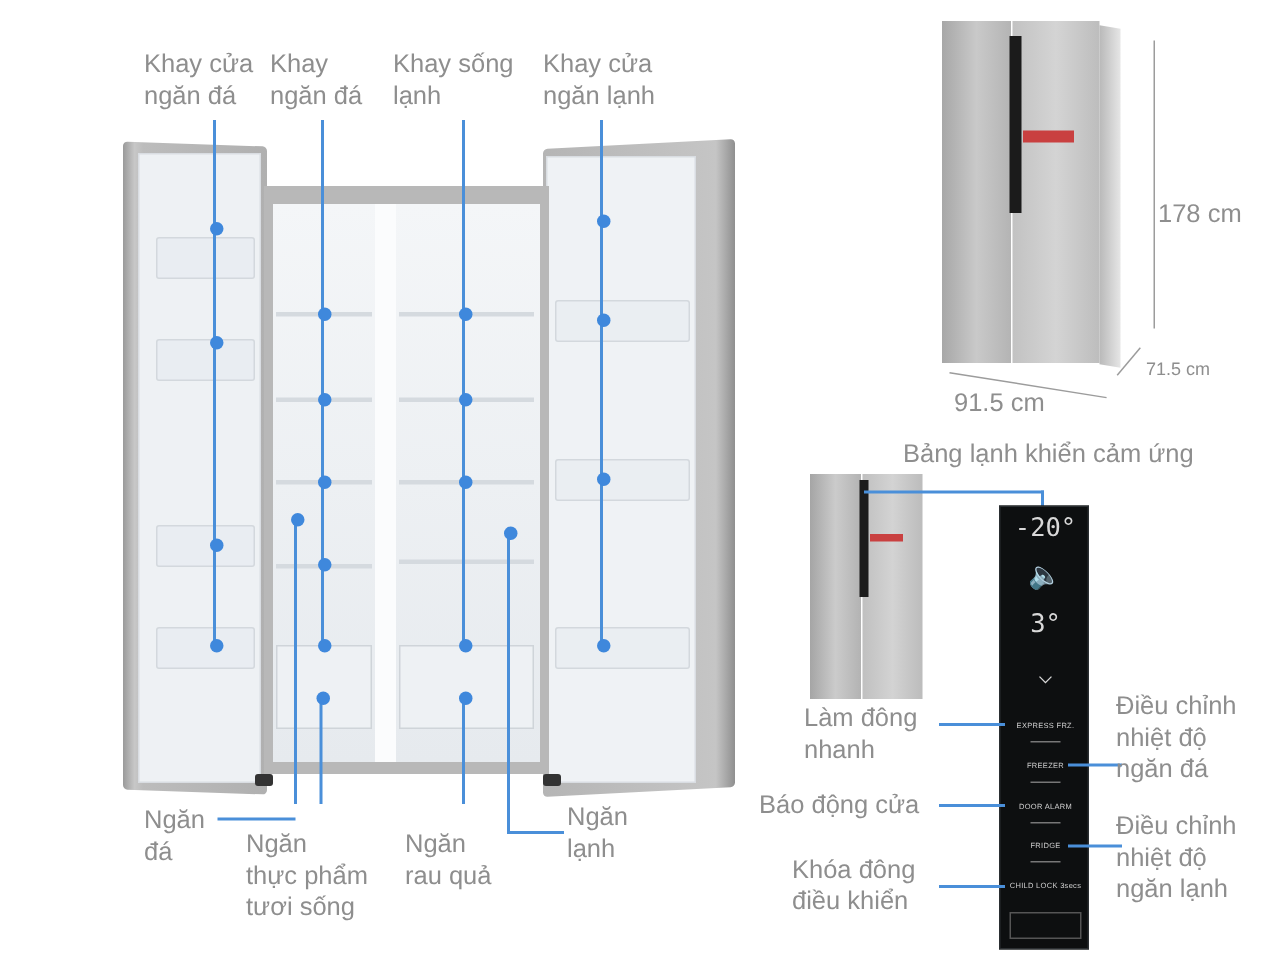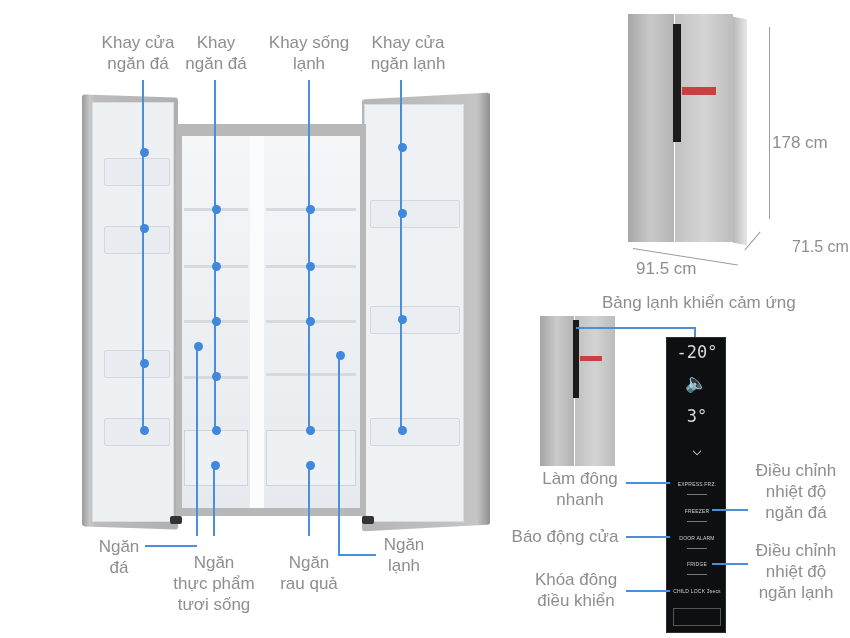--- a/index.html
+++ b/index.html
@@ -1,18 +1,18 @@
 <!DOCTYPE html>
 <html><head>
   <meta charset="utf-8">
   <style>
     * { box-sizing: border-box; margin: 0; padding: 0; }
     html, body { width: 850px; height: 638px; background: #ffffff; overflow: hidden; }
     body { position: relative; font-family: "Liberation Sans", sans-serif; color: #8c8c8c; }
-    .lbl { position: absolute; font-size: 17px; line-height: 21px; text-align: center; color: #8e8e8e; white-space: nowrap; }
+    .lbl { position: absolute; font-size: 17px; line-height: 21px; color: #8e8e8e; white-space: nowrap; }
     .lbl span { display: block; }
     .vline { position: absolute; width: 2px; background: #4a8fd9; }
     .hline { position: absolute; height: 2px; background: #4a8fd9; }
     .dot { position: absolute; width: 9px; height: 9px; border-radius: 50%; background: #3f88dc; margin-left: -3.5px; margin-top: -4.5px; }
 
     
     .door-l { position: absolute; left: 82px; top: 96px; width: 96px; height: 432px; background: linear-gradient(90deg,#9a9a9a,#c7c7c7 8%,#bcbcbc 14%, #b0b0b0); border-radius: 3px; transform: skewY(2deg); }
     .door-l-in { position: absolute; left: 92px; top: 102px; width: 82px; height: 420px; background: #eef1f4; border: 1px solid #d9dde2; }
     .door-r { position: absolute; left: 362px; top: 96px; width: 128px; height: 432px; background: linear-gradient(270deg,#8f8f8f,#c5c5c5 10%, #b5b5b5); border-radius: 3px; transform: skewY(-3deg); }
     .door-r-in { position: absolute; left: 364px; top: 104px; width: 100px; height: 418px; background: #eff2f5; border: 1px solid #d9dde2; }
@@ -159,21 +159,21 @@
   <div class="sf-r"></div>
   <div class="sf-side"></div>
   <div class="sf-strip"></div>
   <div class="sf-tag"></div>
 </div>
 
 <div class="dim-line" style="left:769px;top:27px;width:1px;height:192px;"></div>
 <div class="dim-line" style="left:633px;top:248px;width:106px;height:1px;transform:rotate(9deg);transform-origin:left;"></div>
 <div class="dim-line" style="left:752px;top:229px;width:1px;height:24px;transform:rotate(40deg);"></div>
 <div class="lbl" style="left:772px;top:132px;font-size:17px;">178 cm</div>
-<div class="lbl" style="left:764px;top:236px;font-size:16px;margin-left:28px;">71.5 cm</div>
+<div class="lbl" style="left:764px;top:236px;font-size:12px;">71.5 cm</div>
 <div class="lbl" style="left:636px;top:258px;font-size:17px;">91.5 cm</div>
 
 <div class="lbl" style="left:602px;top:292px;font-size:17px;">Bảng lạnh khiển cảm ứng</div>
 
 <div class="mf">
   <div class="mf-l"></div>
   <div class="mf-r"></div>
   <div class="mf-strip"></div>
   <div class="mf-tag"></div>
 </div>

